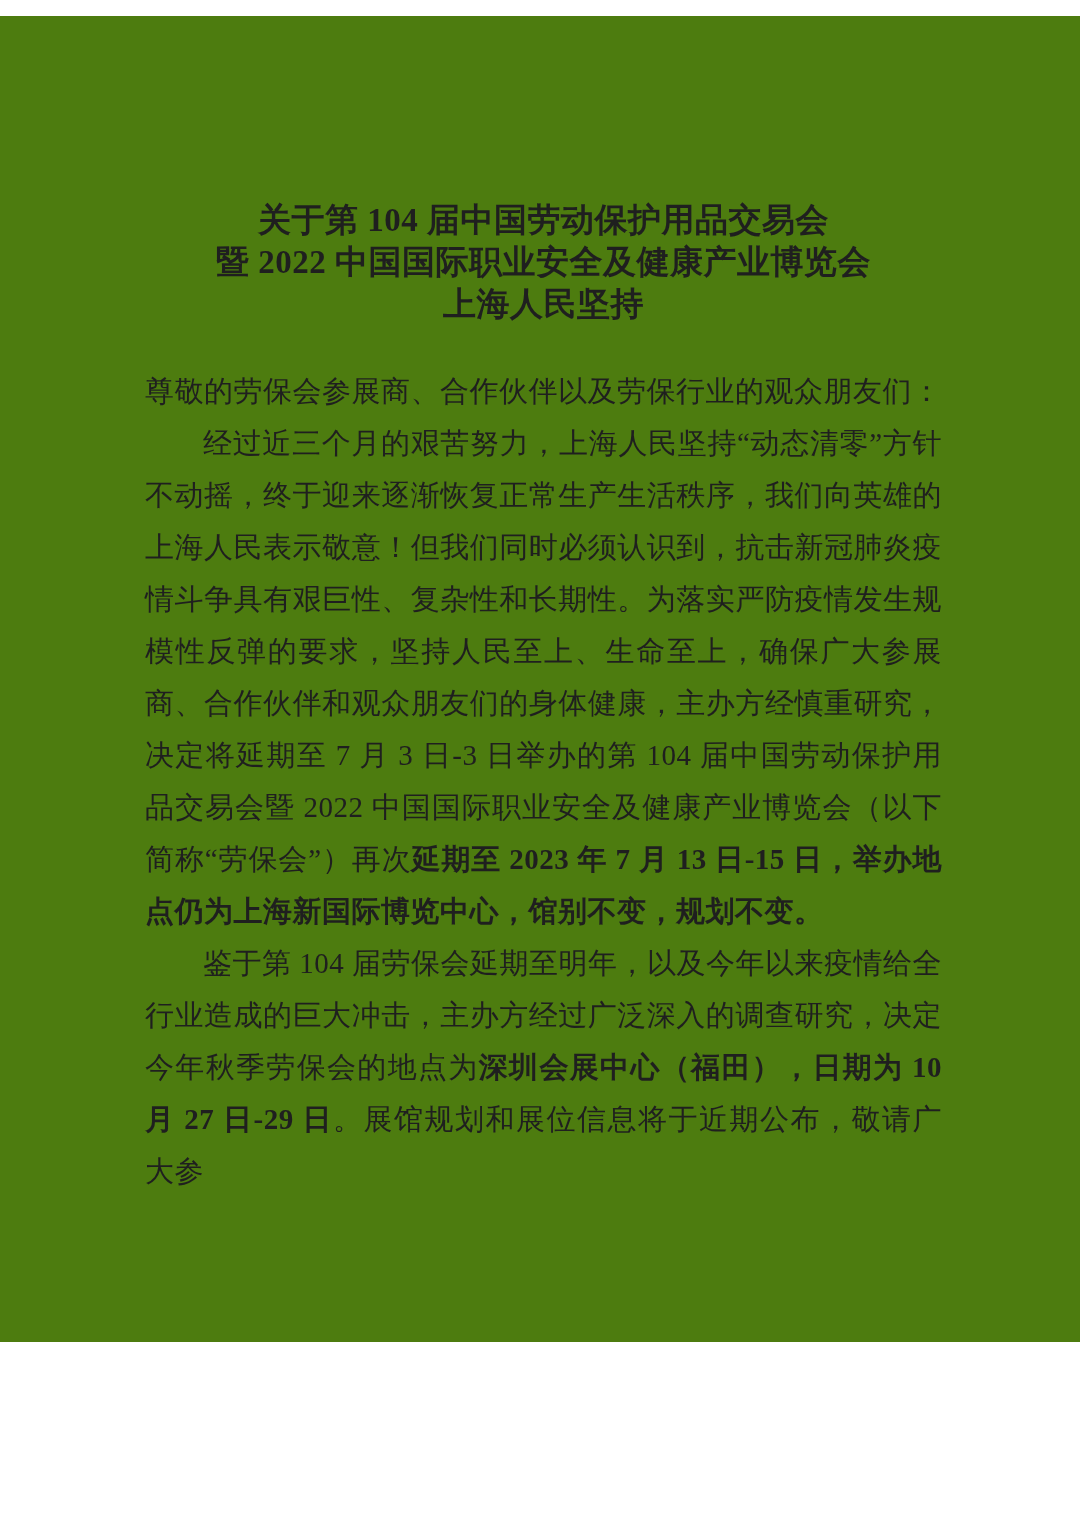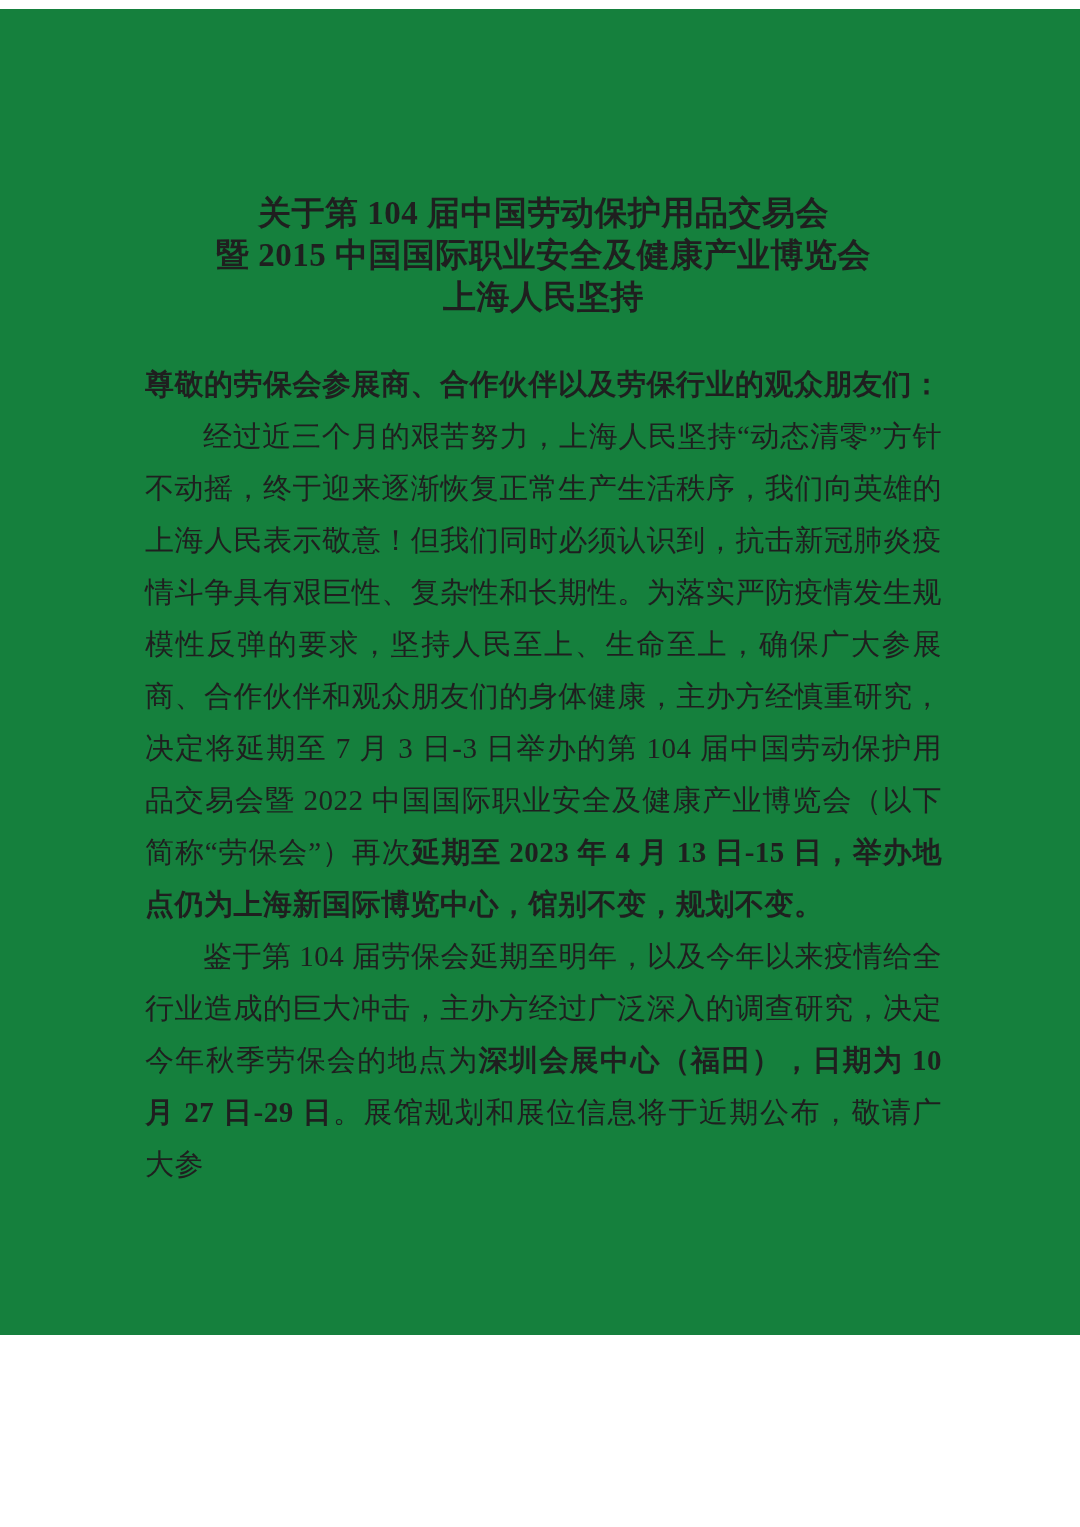--- a/index.html
+++ b/index.html
@@ -5,22 +5,22 @@
   html, body {
     margin: 0;
     padding: 0;
     background: #ffffff;
   }
   .page {
     position: relative;
     box-sizing: border-box;
     width: 1080px;
     height: 1326px;
-    margin: 9px auto;
-    background: #15803d;
+    margin: 16px auto;
+    background: #4d7c0f;
     padding: 183px 138px 0 145px;
     font-family: "Liberation Serif", "DejaVu Serif", serif;
     color: #1f1f1f;
     overflow: hidden;
   }
   .title-block {
     text-align: center;
     font-size: 33px;
     font-weight: bold;
     line-height: 42px;
@@ -32,21 +32,20 @@
   .doc-body {
     margin-top: 40px;
     font-size: 29px;
     line-height: 52px;
     letter-spacing: 0.5px;
     text-align: justify;
   }
   .salutation {
     margin: 0;
     text-indent: 0;
-    font-weight: bold;
   }
   .para {
     margin: 0;
     text-indent: 2em;
   }
   .run {
     font-weight: normal;
   }
   .run.bold {
     font-weight: bold;
@@ -62,28 +61,28 @@
     color: #1f1f1f;
   }
 </style>
 </head>
 <body>
 
 <div class="page">
 
   <header class="title-block">
     <div class="title-line">关于第 104 届中国劳动保护用品交易会</div>
-    <div class="title-line">暨 2015 中国国际职业安全及健康产业博览会</div>
+    <div class="title-line">暨 2022 中国国际职业安全及健康产业博览会</div>
     <div class="title-line">上海人民坚持</div>
   </header>
 
   <main class="doc-body">
     <p class="salutation">尊敬的劳保会参展商、合作伙伴以及劳保行业的观众朋友们：</p>
     <div id="paragraphs">
-        <p class="para"><span class="run">经过近三个月的艰苦努力，上海人民坚持“动态清零”方针不动摇，终于迎来逐渐恢复正常生产生活秩序，我们向英雄的上海人民表示敬意！但我们同时必须认识到，抗击新冠肺炎疫情斗争具有艰巨性、复杂性和长期性。为落实严防疫情发生规模性反弹的要求，坚持人民至上、生命至上，确保广大参展商、合作伙伴和观众朋友们的身体健康，主办方经慎重研究，决定将延期至 7 月 3 日-3 日举办的第 104 届中国劳动保护用品交易会暨 2022 中国国际职业安全及健康产业博览会（以下简称“劳保会”）再次</span><span class="run bold">延期至 2023 年 4 月 13 日-15 日，举办地点仍为上海新国际博览中心，馆别不变，规划不变。</span></p>
+        <p class="para"><span class="run">经过近三个月的艰苦努力，上海人民坚持“动态清零”方针不动摇，终于迎来逐渐恢复正常生产生活秩序，我们向英雄的上海人民表示敬意！但我们同时必须认识到，抗击新冠肺炎疫情斗争具有艰巨性、复杂性和长期性。为落实严防疫情发生规模性反弹的要求，坚持人民至上、生命至上，确保广大参展商、合作伙伴和观众朋友们的身体健康，主办方经慎重研究，决定将延期至 7 月 3 日-3 日举办的第 104 届中国劳动保护用品交易会暨 2022 中国国际职业安全及健康产业博览会（以下简称“劳保会”）再次</span><span class="run bold">延期至 2023 年 7 月 13 日-15 日，举办地点仍为上海新国际博览中心，馆别不变，规划不变。</span></p>
         <p class="para"><span class="run">鉴于第 104 届劳保会延期至明年，以及今年以来疫情给全行业造成的巨大冲击，主办方经过广泛深入的调查研究，决定今年秋季劳保会的地点为</span><span class="run bold">深圳会展中心（福田），日期为 10 月 27 日-29 日</span><span class="run">。展馆规划和展位信息将于近期公布，敬请广大参</span></p>
       </div>
   </main>
 
   <footer class="footer">
     <span>1</span>
   </footer>
 
 </div>
 

